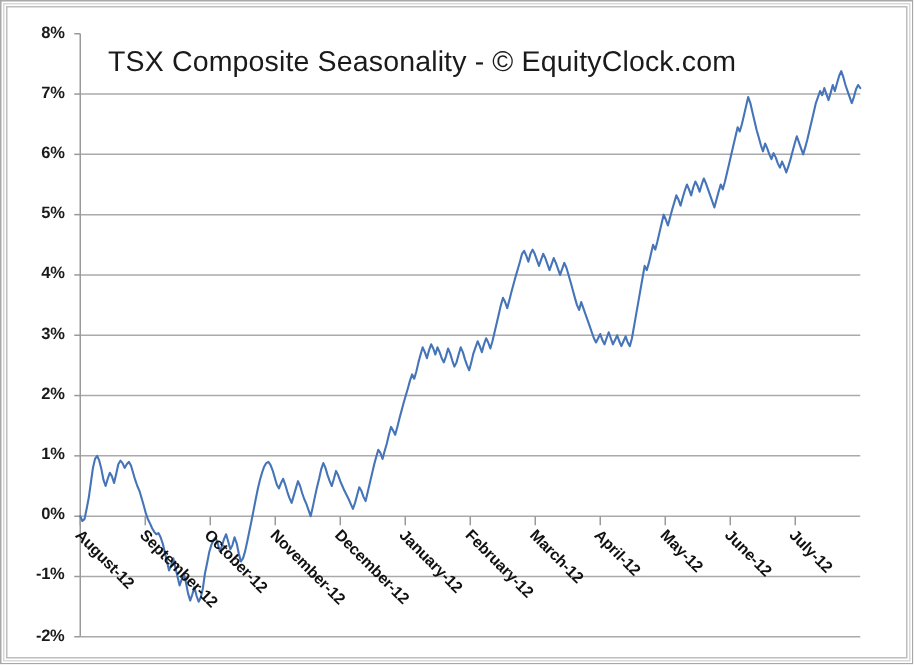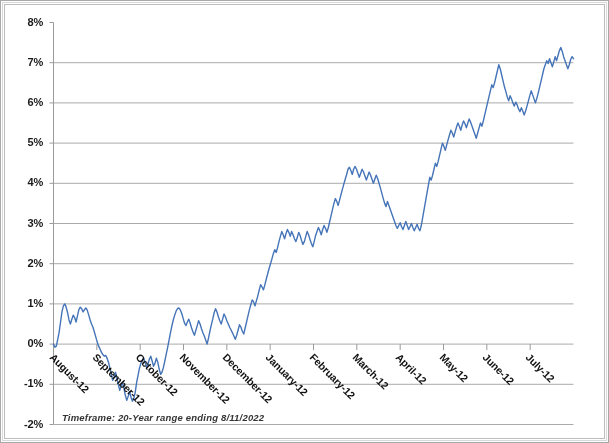--- a/index.html
+++ b/index.html
@@ -150,15 +150,15 @@
       <div class="xtick-label" style="left: 228.833px; top: 351.1px;">December-12</div>
       <div class="xtick-label" style="left: 272.167px; top: 351.1px;">January-12</div>
       <div class="xtick-label" style="left: 315.5px; top: 351.1px;">February-12</div>
       <div class="xtick-label" style="left: 358.833px; top: 351.1px;">March-12</div>
       <div class="xtick-label" style="left: 402.167px; top: 351.1px;">April-12</div>
       <div class="xtick-label" style="left: 445.5px; top: 351.1px;">May-12</div>
       <div class="xtick-label" style="left: 488.833px; top: 351.1px;">June-12</div>
       <div class="xtick-label" style="left: 532.167px; top: 351.1px;">July-12</div>
     </div>
 
-  <div id="footnote">Timeframe: 20-Year range ending 8/11/2022</div>
+  <div id="chart-title">TSX Composite Seasonality -  © EquityClock.com</div>
 
 </div>
 
 </body></html>

